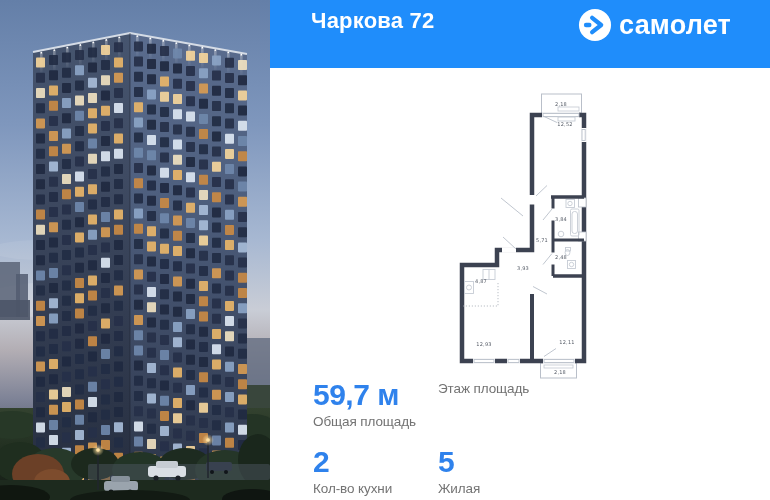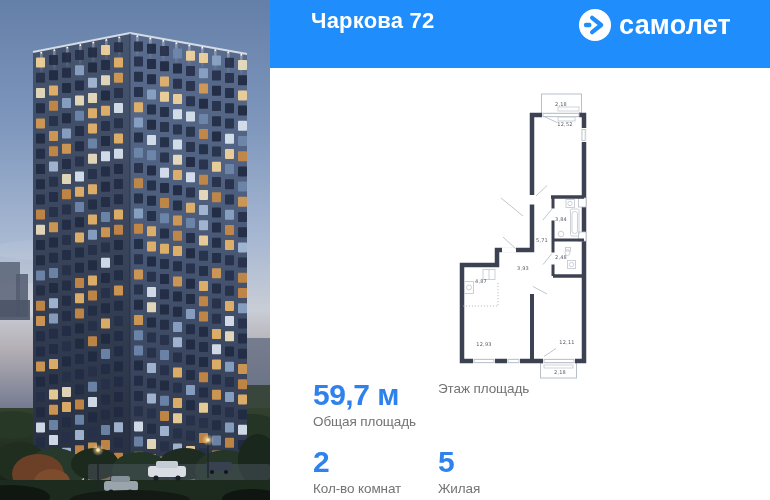--- a/index.html
+++ b/index.html
@@ -747,21 +747,21 @@
         <div class="stat-value">59,7 м</div>
         <div class="stat-label">Общая площадь</div>
       </div>
       <div class="stat">
         <div class="stat-label">Этаж площадь</div>
       </div>
       <div class="stat">
       </div>
       <div class="stat">
         <div class="stat-value">2</div>
-        <div class="stat-label">Кол-во комнат</div>
+        <div class="stat-label">Кол-во кухни</div>
       </div>
       <div class="stat">
         <div class="stat-value">5</div>
         <div class="stat-label">Жилая</div>
       </div>
     </section>
   </main>
 </div>
 
 </body></html>

